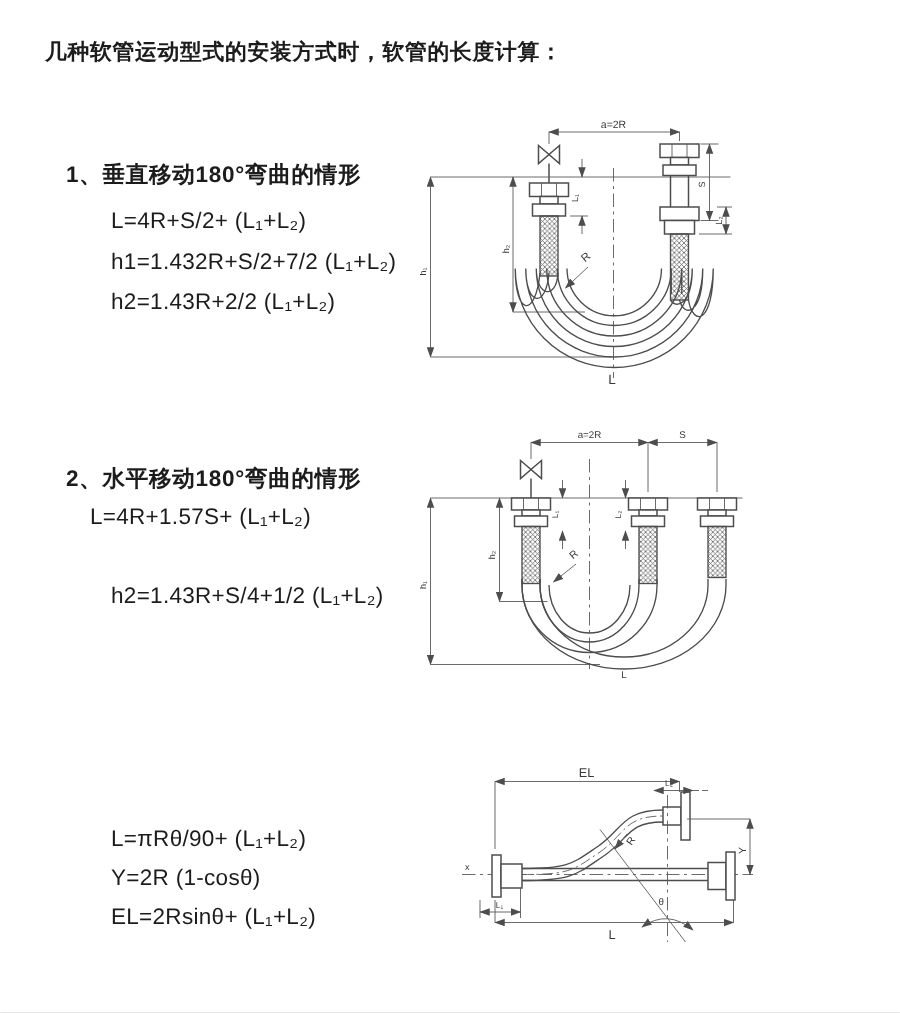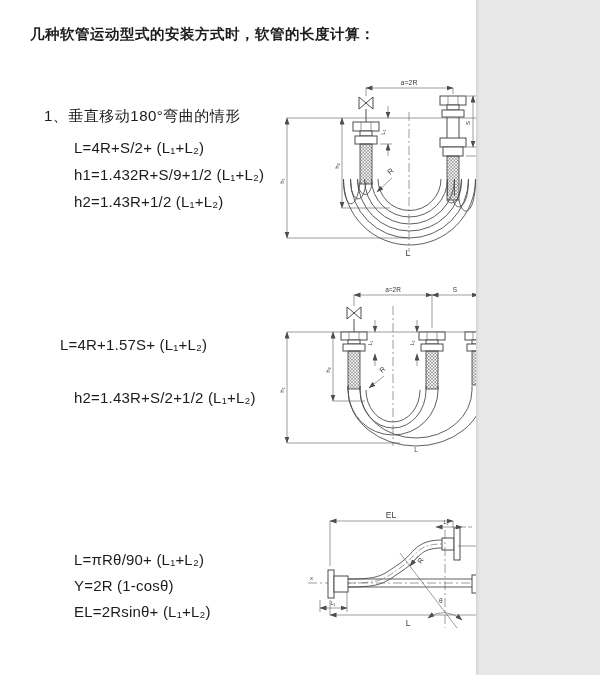--- a/index.html
+++ b/index.html
@@ -1,22 +1,22 @@
 <!DOCTYPE html>
 <html><head>
 <meta charset="utf-8">
 <style>
   html,body{margin:0;padding:0;background:#e8e8e8;}
   .page{
-    position:relative;width:476px;height:675px;background:#ffffff;
+    position:relative;width:600px;height:675px;background:#ffffff;
     font-family:"Liberation Sans","DejaVu Sans",sans-serif;color:#1c1c1c;overflow:hidden;
     box-shadow:0 0 4px rgba(0,0,0,.2);
   }
   .title{position:absolute;left:30px;top:25px;font-size:14.5px;font-weight:700;letter-spacing:.5px;}
-  .heading{position:absolute;font-size:15px;font-weight:400;letter-spacing:.5px;white-space:nowrap;text-align:right;}
+  .heading{position:absolute;font-size:15px;font-weight:700;letter-spacing:.5px;white-space:nowrap;text-align:right;}
   .formula{position:absolute;font-size:15px;font-weight:400;letter-spacing:.2px;white-space:nowrap;}
   .dsvg{position:absolute;}
   svg text{font-family:"Liberation Sans","DejaVu Sans",sans-serif;fill:#3a3a3a;}
   .ln{stroke:#4d4d4d;fill:none;}
   .thin{stroke:#5a5a5a;stroke-width:.6;fill:none;}
   .fitting{fill:#ffffff;stroke:#4d4d4d;stroke-width:1;}
 </style>
 </head>
 <body>
 
@@ -30,25 +30,26 @@
       <pattern id="braid" width="3.2" height="3.2" patternUnits="userSpaceOnUse">
         <path d="M0 0 L3.2 3.2 M3.2 0 L0 3.2" stroke="#666" stroke-width="0.55"></path>
       </pattern>
     </defs>
   </svg>
 
   <div class="title">几种软管运动型式的安装方式时，软管的长度计算：</div>
 
   <div class="heading" style="left:44px;top:107px">1、垂直移动180°弯曲的情形</div>
   <div class="formula" style="left:74px;top:139px">L=4R+S/2+ (L₁+L₂)</div>
-  <div class="formula" style="left:74px;top:166px">h1=1.432R+S/9+1/2 (L₁+L₂)</div>
-  <div class="formula" style="left:74px;top:193px">h2=1.43R+1/2 (L₁+L₂)</div>
-
+  <div class="formula" style="left:74px;top:166px">h1=1.432R+S/2+7/2 (L₁+L₂)</div>
+  <div class="formula" style="left:74px;top:193px">h2=1.43R+2/2 (L₁+L₂)</div>
+
+  <div class="heading" style="left:44px;top:310px">2、水平移动180°弯曲的情形</div>
   <div class="formula" style="left:60px;top:336px">L=4R+1.57S+ (L₁+L₂)</div>
-  <div class="formula" style="left:74px;top:389px">h2=1.43R+S/2+1/2 (L₁+L₂)</div>
+  <div class="formula" style="left:74px;top:389px">h2=1.43R+S/4+1/2 (L₁+L₂)</div>
 
   <div class="formula" style="left:74px;top:551px">L=πRθ/90+ (L₁+L₂)</div>
   <div class="formula" style="left:74px;top:577px">Y=2R (1-cosθ)</div>
   <div class="formula" style="left:74px;top:603px">EL=2Rsinθ+ (L₁+L₂)</div>
 
   <svg class="dsvg" style="left:280px;top:66px" width="315" height="194" viewBox="0 0 315 194">
 
     <path class="thin" d="M129 46 V186" stroke-dasharray="9 3 2 3"></path>
 
     <path class="thin" d="M86 30 V22 M173 28 V22"></path>

